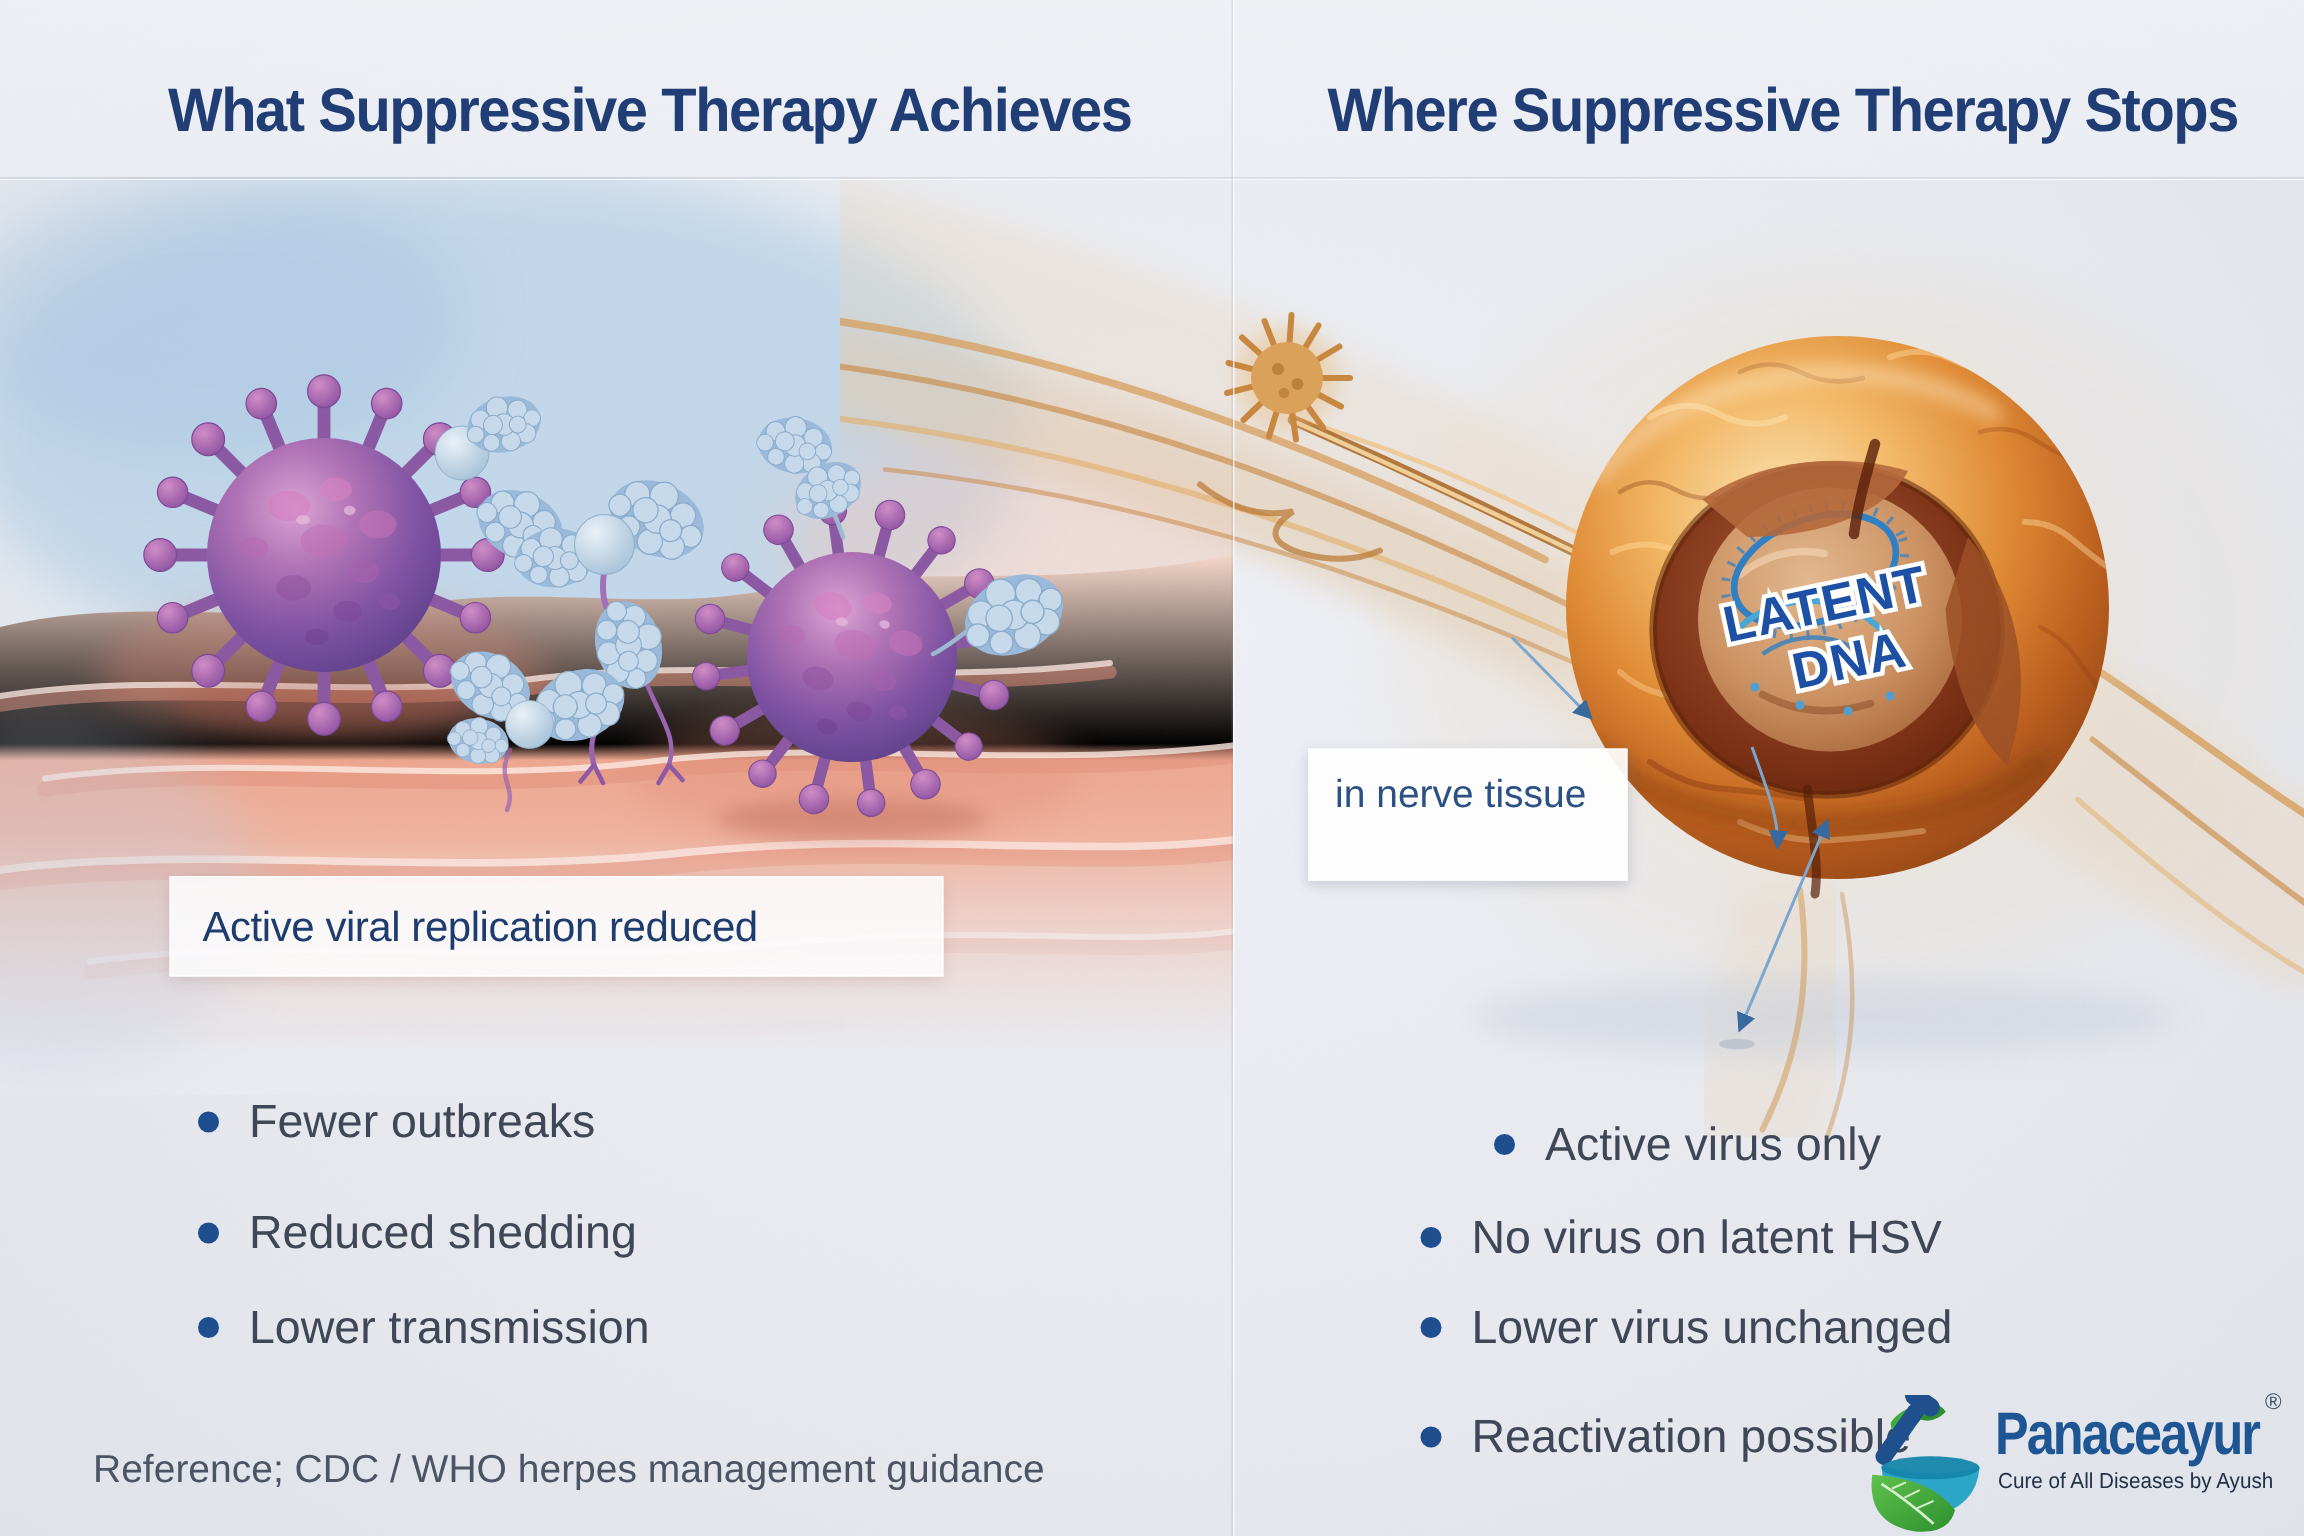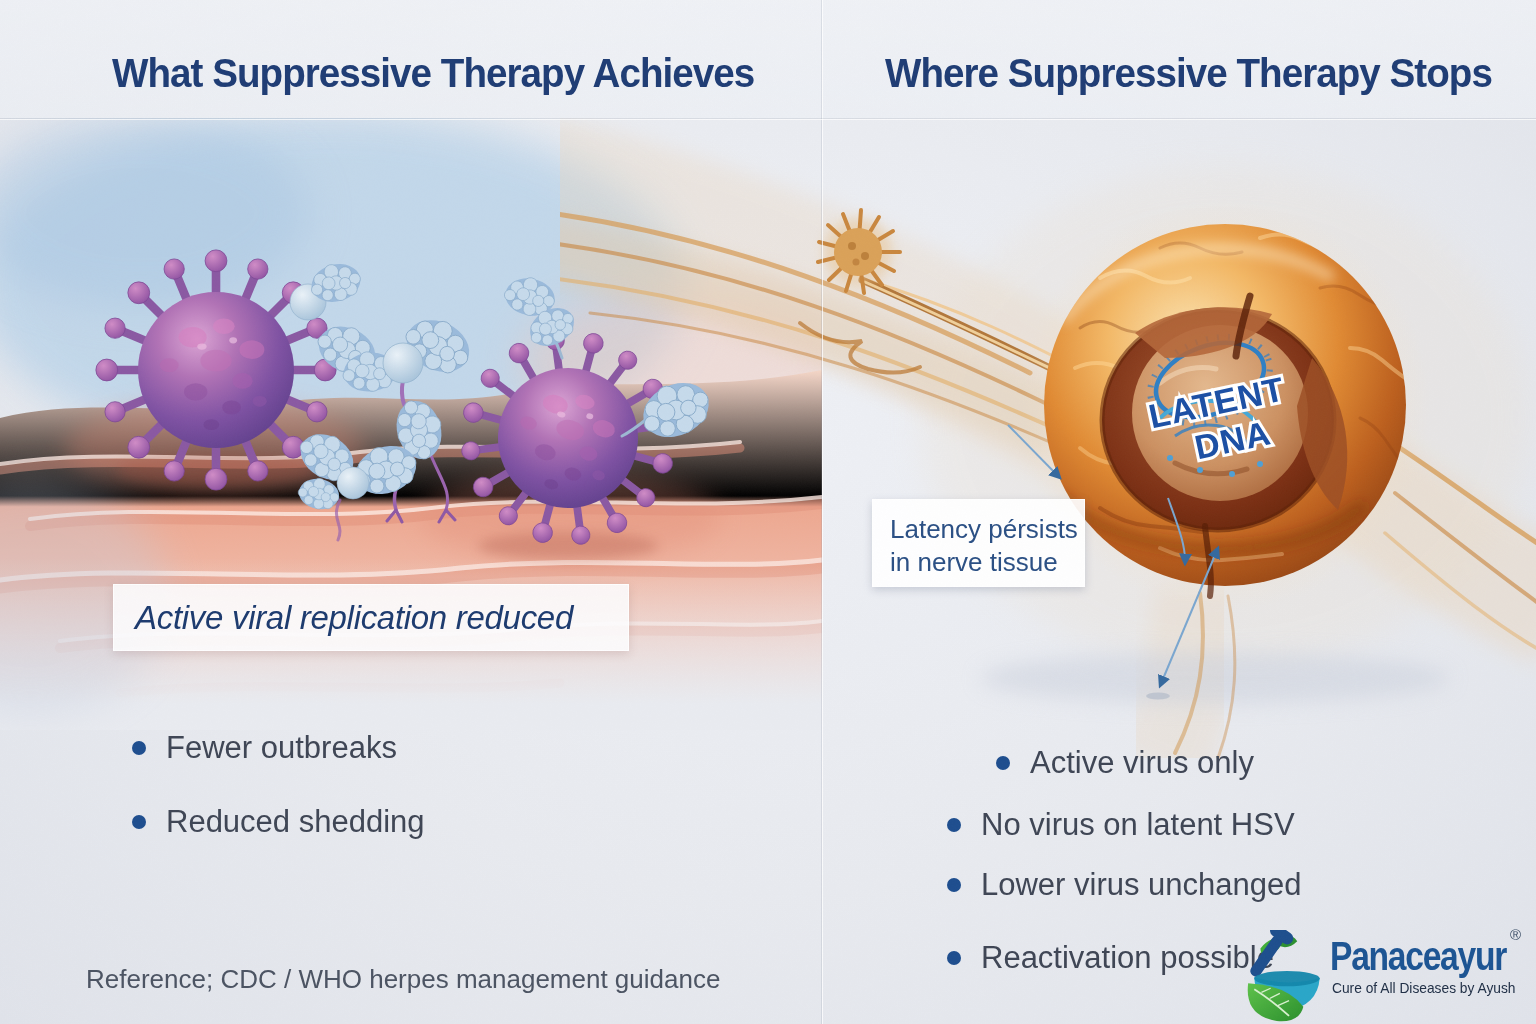--- a/index.html
+++ b/index.html
@@ -13,32 +13,32 @@
   .hline{top:118px;left:0;width:100%;height:1px;background:rgba(140,150,168,.18);box-shadow:0 1px 0 rgba(255,255,255,.7);}
   
   .title{top:46px;height:54px;display:flex;align-items:center;color:#1e3c74;font-size:41px;font-weight:bold;
          letter-spacing:-1px;white-space:nowrap;transform:scaleX(.94);transform-origin:left center;}
   #title-left{left:112px;}
   #title-right{left:885px;}
   
   .caption-box{left:113px;top:584px;width:516px;height:67px;background:rgba(253,253,254,.88);
          border:1px solid rgba(255,255,255,.85);box-shadow:0 3px 9px rgba(120,80,80,.18);
          display:flex;align-items:center;padding-left:21px;box-sizing:border-box;}
-  .caption-box span{color:#1c3a6e;font-size:33px;letter-spacing:-.3px;white-space:nowrap;font-style:italic;}
+  .caption-box span{color:#1c3a6e;font-size:28px;letter-spacing:-.3px;white-space:nowrap;}
   
   .callout-box{left:872px;top:499px;width:213px;height:88px;background:rgba(255,255,255,.93);
          border:1px solid rgba(255,255,255,.9);box-shadow:0 3px 8px rgba(100,110,140,.28);
          padding:13px 0 0 17px;box-sizing:border-box;}
   .callout-box div{color:#2a4f84;font-size:26px;line-height:1.28;white-space:nowrap;}
   
   .brow{height:42px;display:flex;align-items:center;}
   .bdot{width:14px;height:14px;border-radius:50%;background:#1d4d8e;flex:0 0 14px;}
   .btext{margin-left:20px;color:#3e4554;font-size:31px;white-space:nowrap;}
   
-  .reference{left:62px;top:964px;color:#4b5362;font-size:26px;white-space:nowrap;margin-left:24px;}
+  .reference{left:62px;top:964px;color:#4b5362;font-size:26px;white-space:nowrap;}
   
   #logo{left:1246px;top:930px;width:292px;height:94px;}
   #logo .wordmark{position:absolute;left:84px;top:4px;color:#1c5493;font-size:40px;font-weight:bold;
          letter-spacing:-1.5px;white-space:nowrap;transform:scaleX(.84);transform-origin:left center;}
   #logo .reg{position:absolute;left:264px;top:-4px;color:#3c4f68;font-size:15px;}
   #logo .tagline{position:absolute;left:86px;top:50px;color:#202f46;font-size:14.5px;white-space:nowrap;
          transform:scaleX(.95);transform-origin:left center;}
   svg{display:block;}
   .grain{position:absolute;left:0;top:0;width:1536px;height:1024px;pointer-events:none;opacity:.5;}
 </style>
@@ -362,31 +362,34 @@
   <div class="abs hline"></div>
 
   <div class="abs title" id="title-left">What Suppressive Therapy Achieves</div>
   <div class="abs title" id="title-right">Where Suppressive Therapy Stops</div>
 
   <div class="abs caption-box">
     <span>Active viral replication reduced</span>
   </div>
 
   <div class="abs callout-box">
-    <div>Latency pérsists</div>
     <div>in nerve tissue</div>
   </div>
 
   <div class="abs brow" style="left:132px;top:727px">
     <span class="bdot"></span>
     <span class="btext">Fewer outbreaks</span>
   </div>
   <div class="abs brow" style="left:132px;top:801px">
     <span class="bdot"></span>
     <span class="btext">Reduced shedding</span>
+  </div>
+  <div class="abs brow" style="left:132px;top:864px">
+    <span class="bdot"></span>
+    <span class="btext">Lower transmission</span>
   </div>
 
   <div class="abs brow" style="left:996px;top:742px">
     <span class="bdot"></span>
     <span class="btext">Active virus only</span>
   </div>
   <div class="abs brow" style="left:947px;top:804px">
     <span class="bdot"></span>
     <span class="btext">No virus on latent HSV</span>
   </div>

